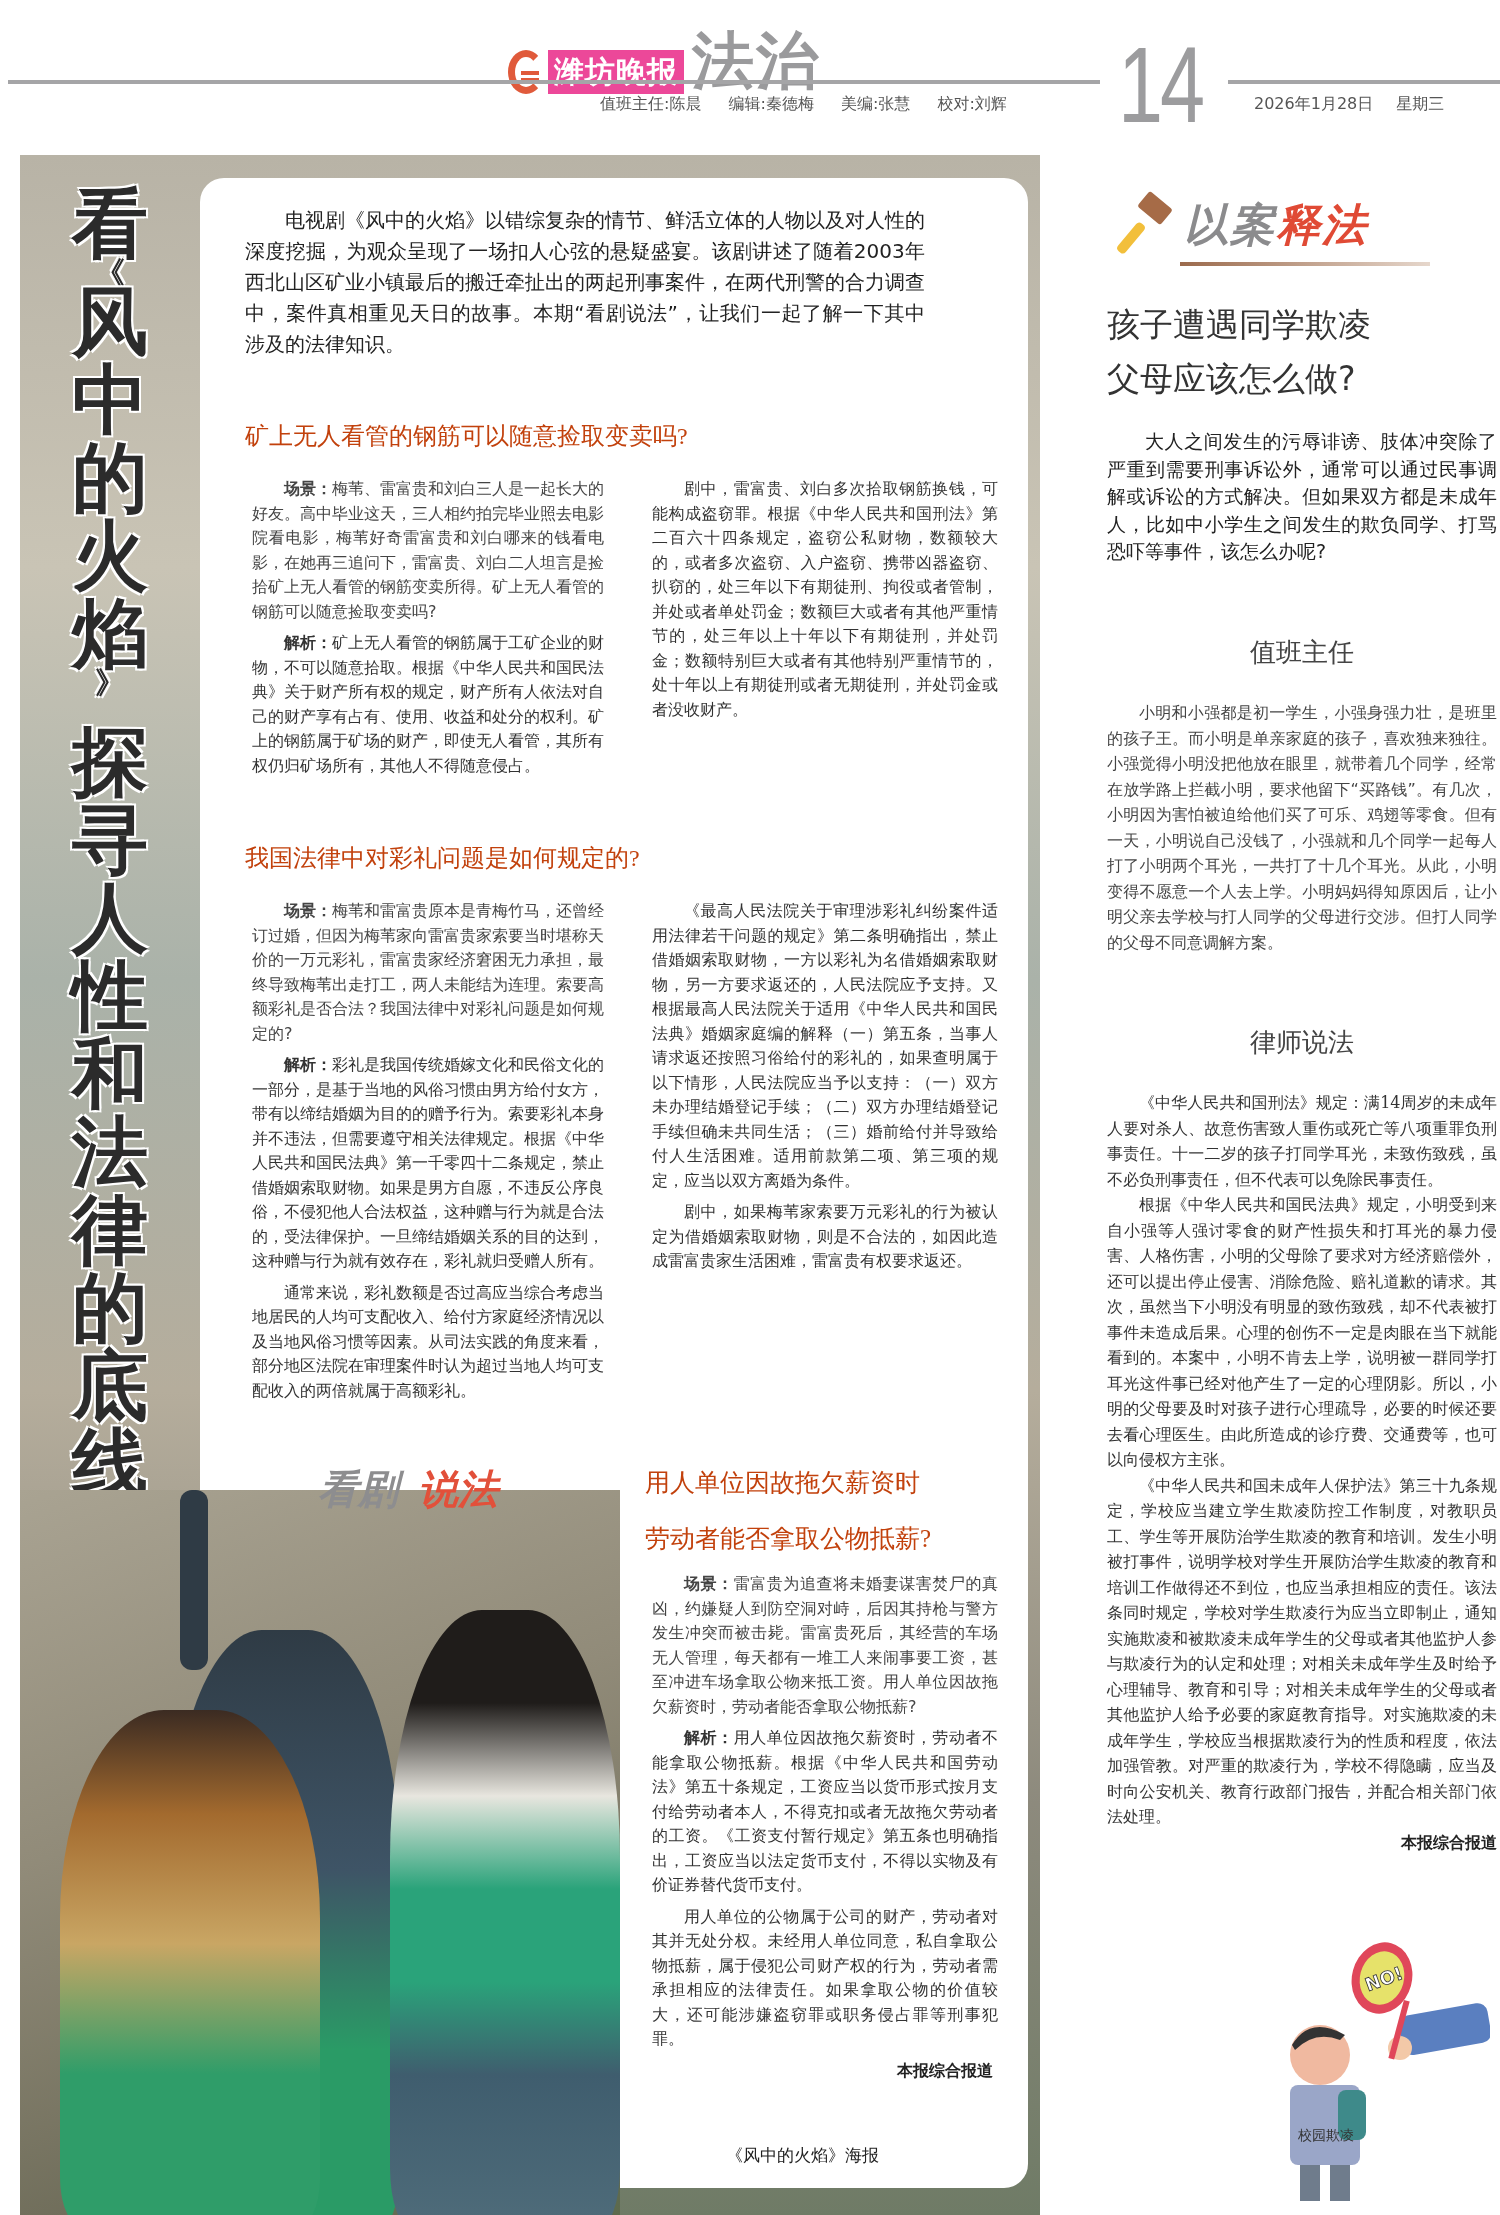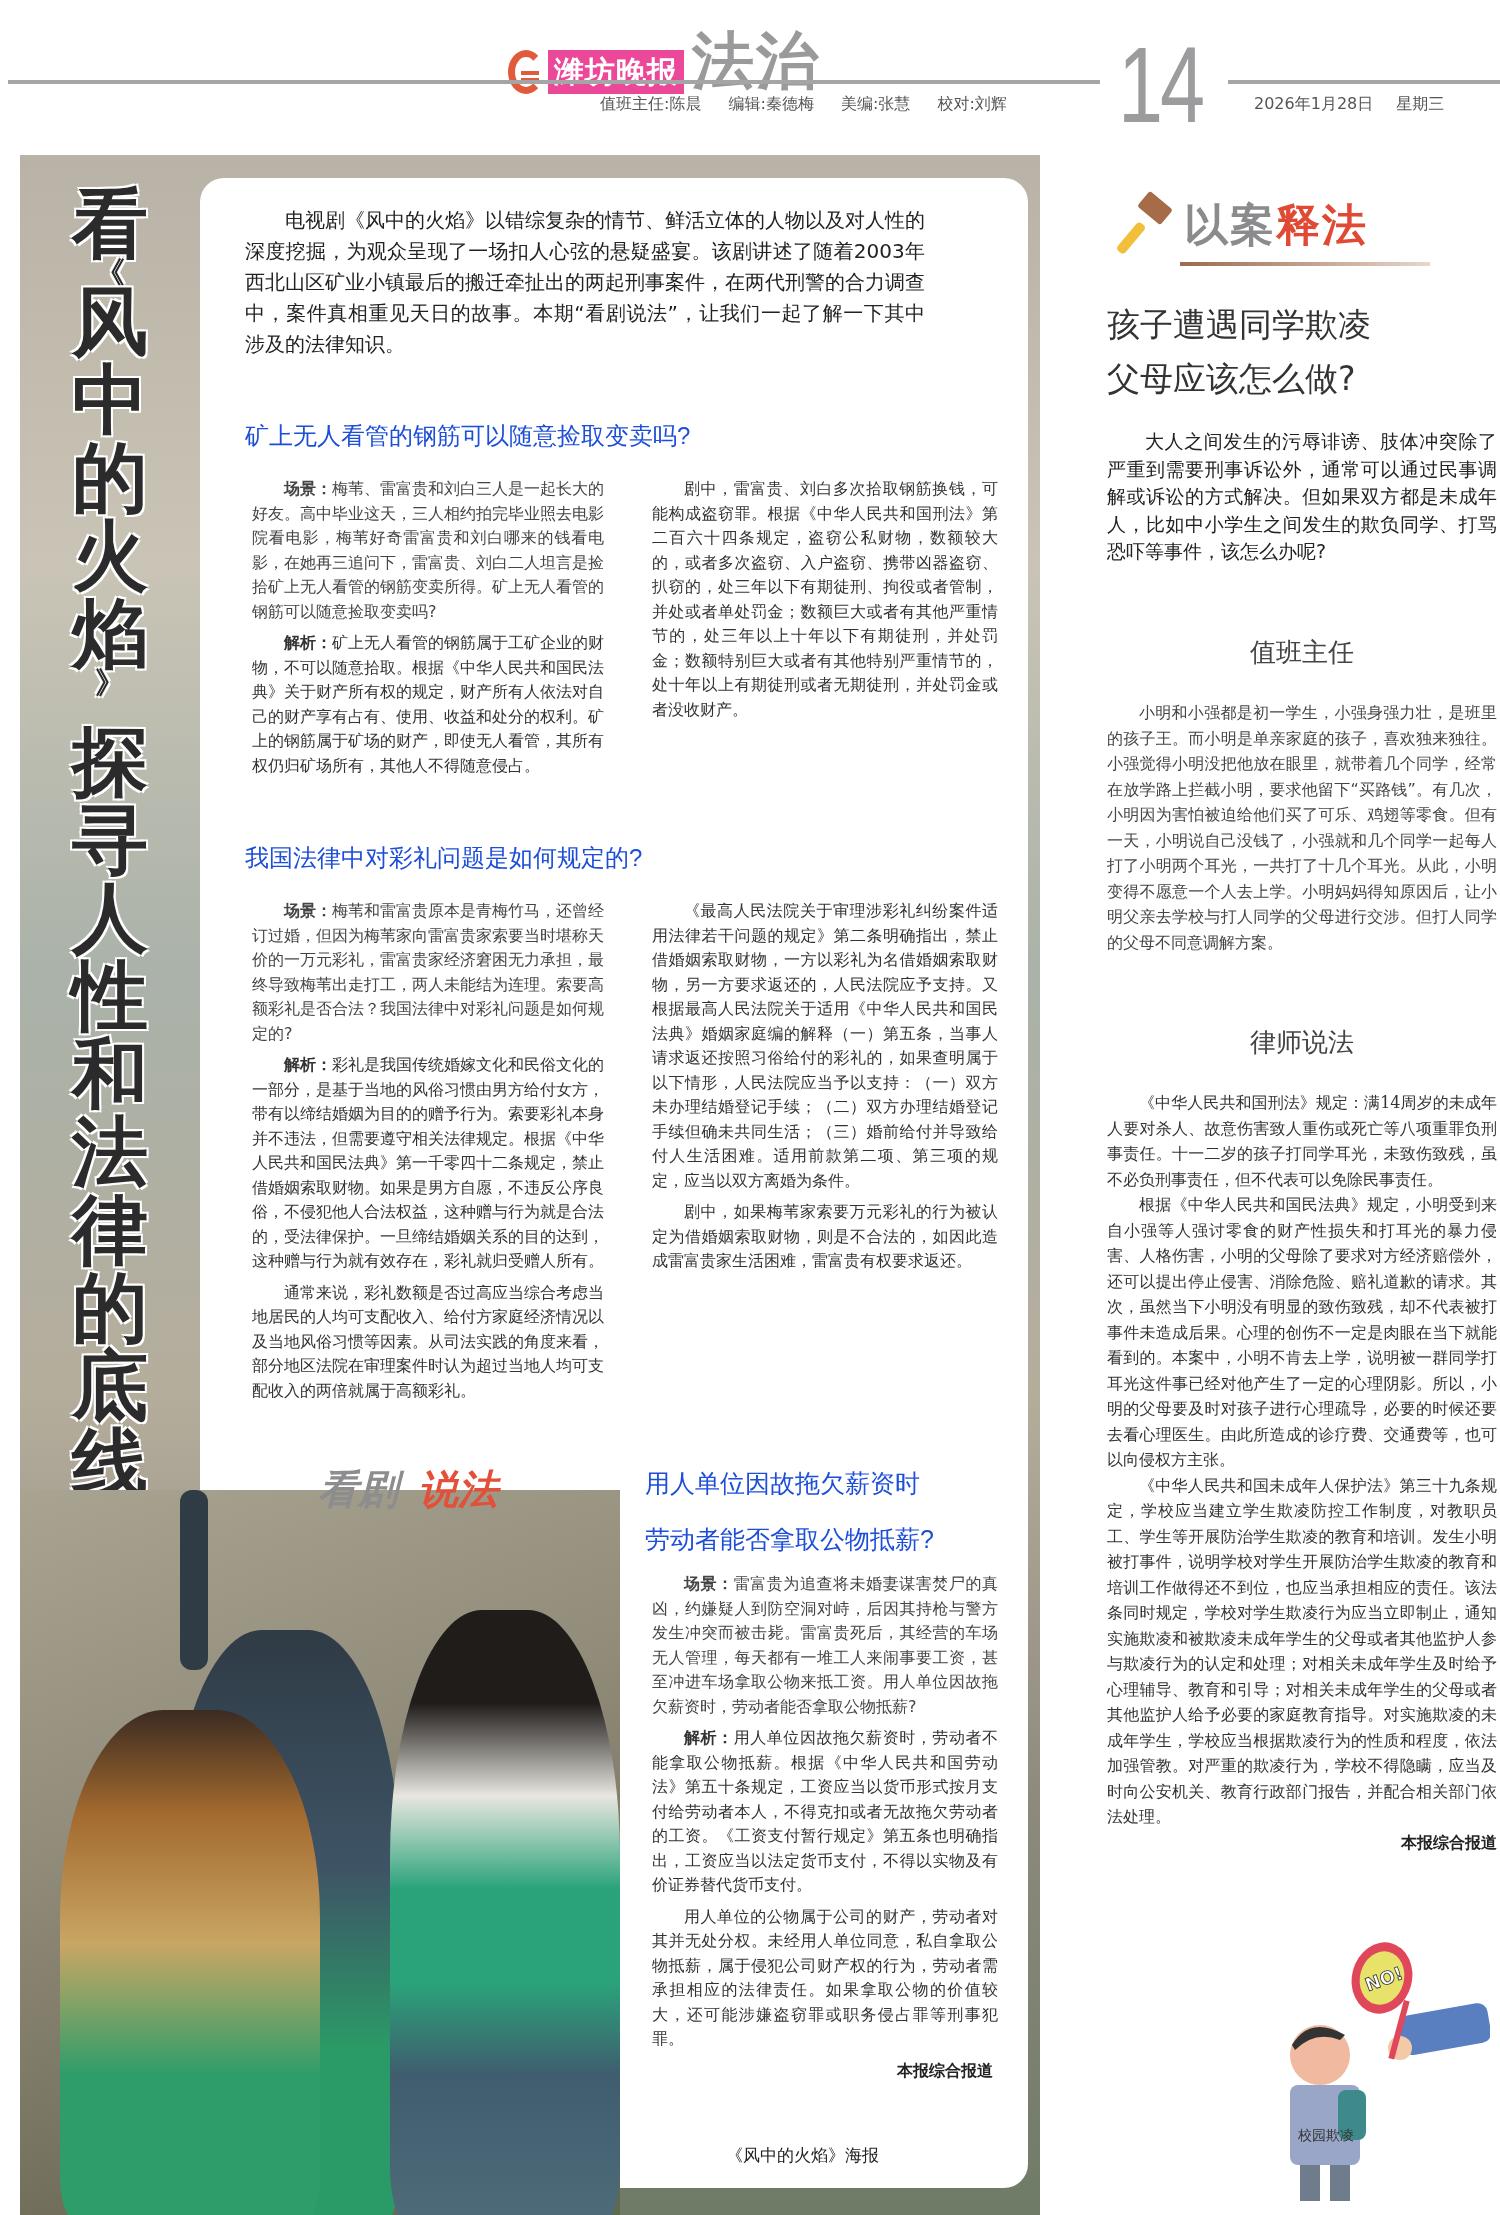--- a/index.html
+++ b/index.html
@@ -24,41 +24,41 @@
   
   .main-bg { left:20px; top:155px; width:1020px; height:2060px;
     background: linear-gradient(180deg,#b8b3a6 0%, #c9c4b5 20%, #aab2a9 40%, #b5ad9c 60%, #8d8a7d 80%, #6f7b66 100%); }
   .vert-title { left:60px; top:185px; width:100px; font-weight:900; font-size:76px; line-height:78px; color:#2b2b2b;
      text-shadow:-2px -2px 0 #fff, 2px -2px 0 #fff, -2px 2px 0 #fff, 2px 2px 0 #fff; text-align:center; font-family:"DejaVu Sans",sans-serif; }
   .vert-title div { height:78px; }
   .vert-title .gap { height:30px; }
   .white-card { left:200px; top:178px; width:828px; height:2010px; background:#fff; border-radius:24px; }
 
   .intro { left:245px; top:205px; width:680px; font-size:20px; line-height:31px; text-indent:2em; color:#222; text-align:justify; }
-  .q-title { font-size:24px; color:#1d4ed8; font-family:Liberation Sans, sans-serif; }
+  .q-title { font-size:24px; color:#c2410c; font-family:Liberation Serif, serif; }
   .body-col { font-size:16px; line-height:24.5px; text-align:justify; color:#333; font-family:"DejaVu Serif",serif; }
   .body-col p { margin:7px; text-indent:2em; }
   .body-col .lbl { font-weight:bold; font-family:"DejaVu Sans",sans-serif; }
   .body-col .scene { font-family:"DejaVu Sans",sans-serif; color:#444; }
   .sign { font-weight:bold; font-family:"DejaVu Sans",sans-serif; color:#222; }
 
   
   .photo { left:20px; top:1490px; width:600px; height:725px; overflow:hidden; }
   .photo .bg { position:absolute; left:0; top:0; width:100%; height:100%;
      background: linear-gradient(160deg,#a9a392 0%, #918b79 40%, #6f6d5a 80%, #5c6a4d 100%); }
   .person { position:absolute; border-radius:40% 40% 10% 10%; }
   .caption-photo { left:726px; top:2144px; font-size:17px; color:#222; }
   .kanju { left:318px; top:1462px; font-size:40px; font-weight:900; font-style:italic; white-space:nowrap; }
   .kanju .g { color:#8d8d8f; }
   .kanju .r { color:#e2503a;margin-left:20px; }
   .badge { left:1122px; top:196px; display:flex; align-items:center; }
   .gavel { width:52px; height:56px; position:relative; margin-right:10px; }
   .gavel .head { position:absolute; left:18px; top:0; width:30px; height:20px; background:#a66b47; transform:rotate(40deg); border-radius:3px; }
   .gavel .handle { position:absolute; left:4px; top:22px; width:10px; height:36px; background:#f2bf3b; transform:rotate(40deg); border-radius:4px; }
-  .badge-text { font-size:44px; font-weight:900; letter-spacing:2px; }
+  .badge-text { font-size:44px; font-weight:900; font-style:italic; letter-spacing:2px; }
   .badge-text .g { color:#8b8b8d; }
   .badge-text .r { color:#e04a35; }
   .badge-line { left:1180px; top:262px; width:250px; height:4px; background:linear-gradient(90deg,#9b6a4c,#e6d7cc); }
   .case-title { left:1107px; top:298px; font-size:33px; line-height:54px; color:#333; font-family:"DejaVu Sans",sans-serif; }
   .case-intro { left:1107px; top:428px; width:390px; font-size:19px; line-height:27.5px; text-indent:2em; color:#222; text-align:justify; }
   .sub-head { font-size:26px; color:#444; text-align:center; width:390px; }
   .r-body { width:390px; font-size:16px; line-height:25.5px; text-align:justify; color:#333; }
   .r-body p { margin:0; text-indent:2em; }
   .cartoon { left:1290px; top:1940px; width:200px; height:265px; }
 </style>

